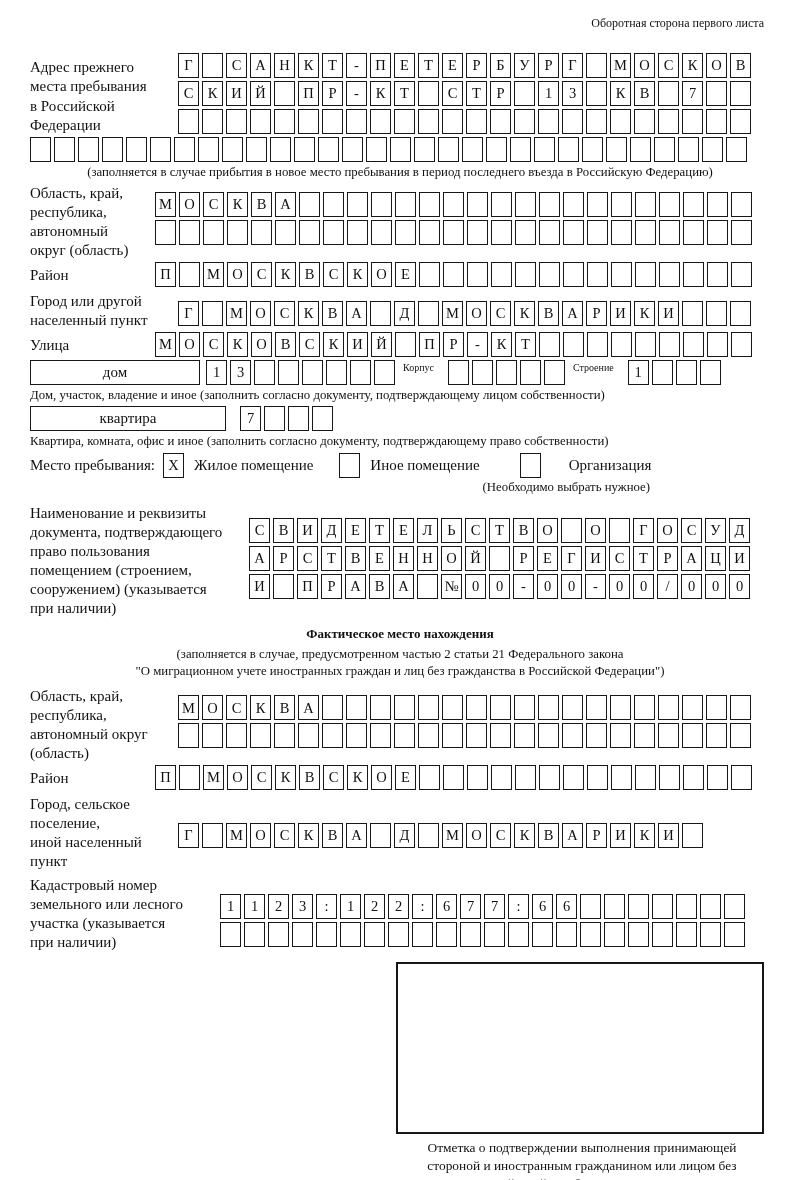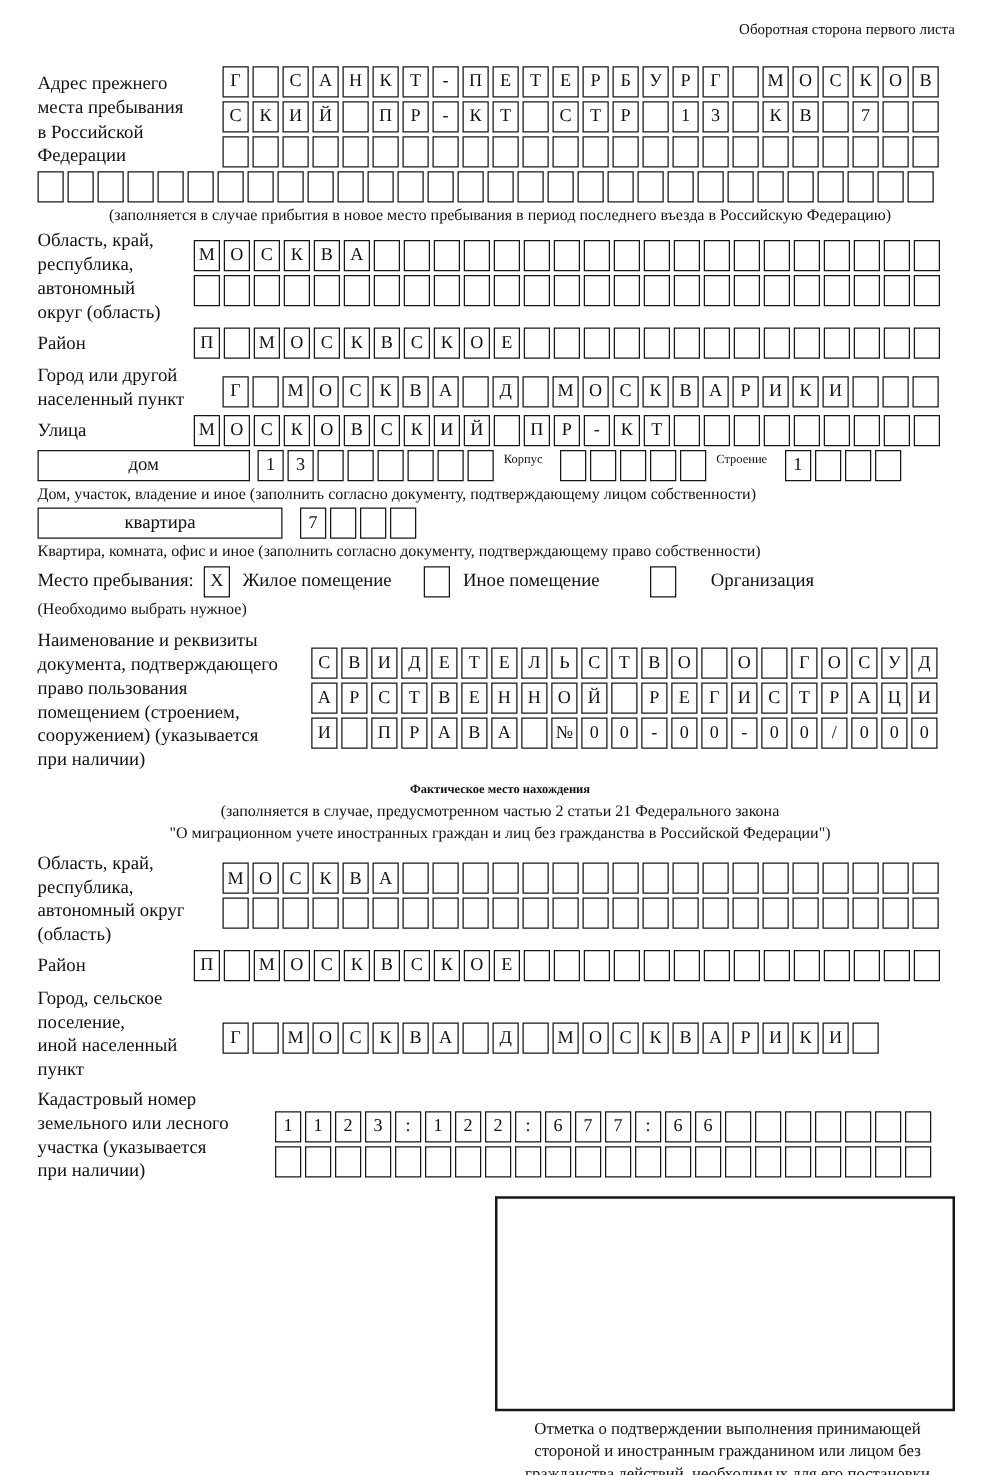--- a/index.html
+++ b/index.html
@@ -22,41 +22,41 @@
   .cell {
     flex:0 0 21px; width:21px; height:25px;
     border:1.7px solid #171717; background:#fff;
     display:flex; align-items:center; justify-content:center;
     font-size:14.5px; line-height:1;
   }
   .fullrow { margin-top:0px; }
 
   .note { font-size:12.8px; line-height:1.3; text-align:center; white-space:pre-line; margin-top:2px; }
   .section-title { font-weight:bold; font-size:16px; text-align:center; margin:6px 0 5px 0; }
-  .sub-title { font-weight:bold; font-size:10px; text-align:center; margin-top:8px; }
+  .sub-title { font-weight:bold; font-size:13px; text-align:center; margin-top:8px; }
 
   .addr-block { margin-top:22px; }
   .mt2 { margin-top:2px; } .mt3 { margin-top:3px; } .mt4 { margin-top:4px; } .mt6 { margin-top:6px; }
   .row-offset { margin-top:8px; }
 
   .widebox { height:25px; border:1.7px solid #171717; display:flex; align-items:center; justify-content:center; font-size:15px; }
   .dom-box { flex:0 0 170px; }
   .kv-box { flex:0 0 196px; }
   .inline-label { font-size:10px; padding:2px 8px 0 8px; white-space:nowrap; }
   .house-row, .apt-row { display:flex; align-items:flex-start; }
   .house-row .cellrow { margin-left:6px; }
   .apt-row .cellrow { margin-left:14px; }
 
   .stay-row { display:flex; align-items:center; font-size:15px; margin-top:4px; }
   .stay-row .cell { margin-left:8px; }
   .stay-row .opt { margin-left:10px; }
   .stay-row .sp26 { margin-left:26px; }
   .stay-row .sp40 { margin-left:40px; }
   .stay-row .sp28 { margin-left:28px; }
-  .stay-note { font-size:12.8px; text-align:left; margin-top:2px; margin-right:120px; }
+  .stay-note { font-size:12.8px; text-align:right; margin-top:2px; margin-right:120px; }
 
   .mark-wrap { width:372px; margin:10px 2px 0 auto; }
   .mark-box { width:368px; height:172px; border:2px solid #171717; }
   .mark-note { font-size:13.4px; line-height:1.35; text-align:center; white-space:pre-line; margin-top:5px; }
 </style>
 </head>
 <body>
 
 <div class="page">
 

